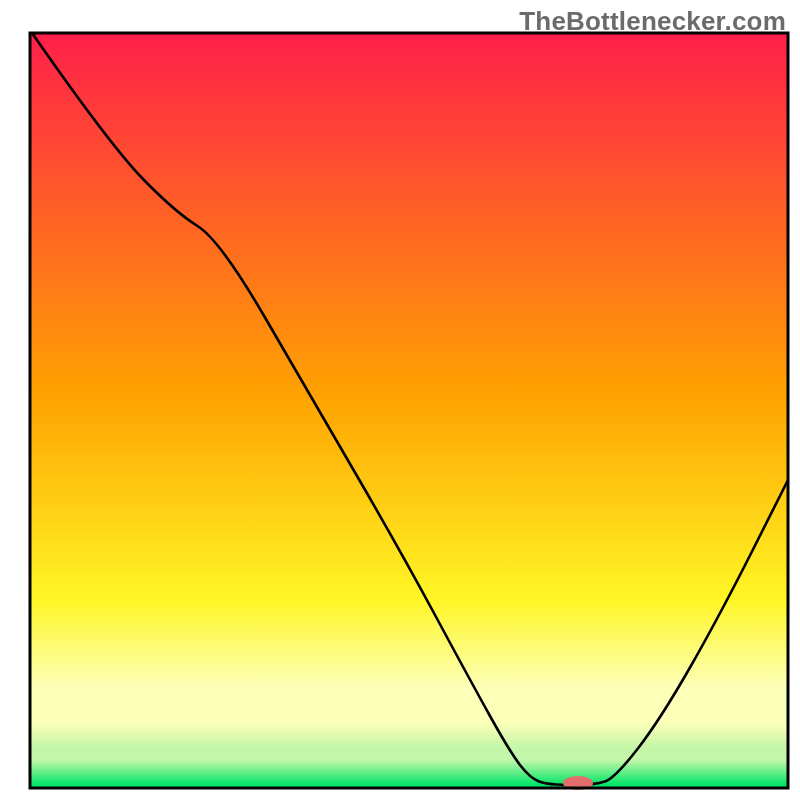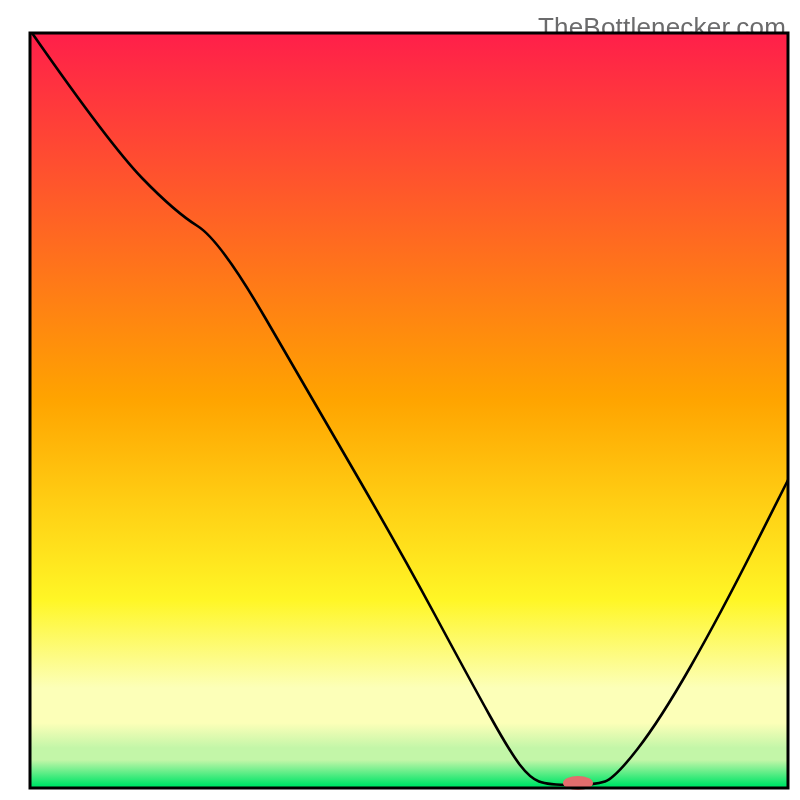--- a/index.html
+++ b/index.html
@@ -10,24 +10,24 @@
     background: #ffffff;
     font-family: Arial, Helvetica, sans-serif;
   }
   .stage {
     position: relative;
     width: 800px;
     height: 800px;
   }
   .watermark {
     position: absolute;
-    top: 12px;
+    top: 6px;
     right: 14px;
     font-size: 26px;
-    font-weight: 400;
+    font-weight: 700;
     color: #6b6b6c;
     letter-spacing: 0.2px;
   }
   svg {
     position: absolute;
     top: 0;
     left: 0;
   }
 </style>
 </head>

